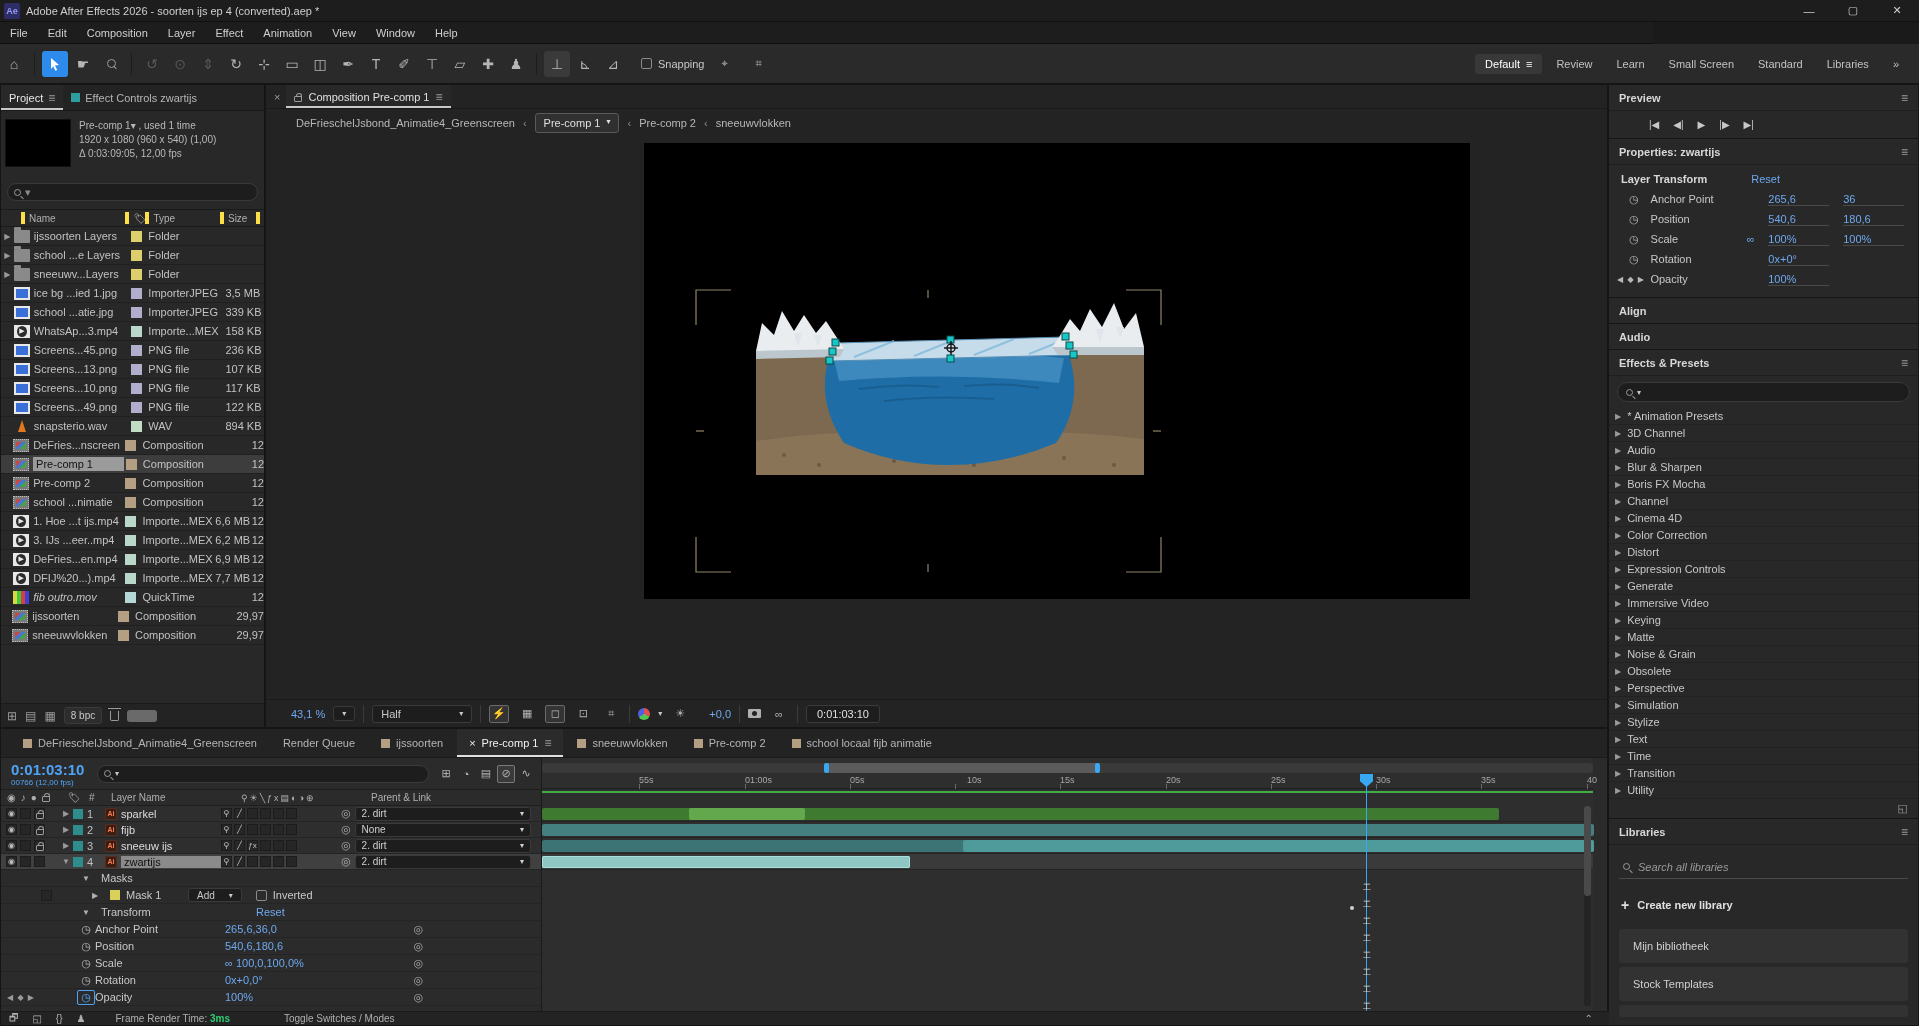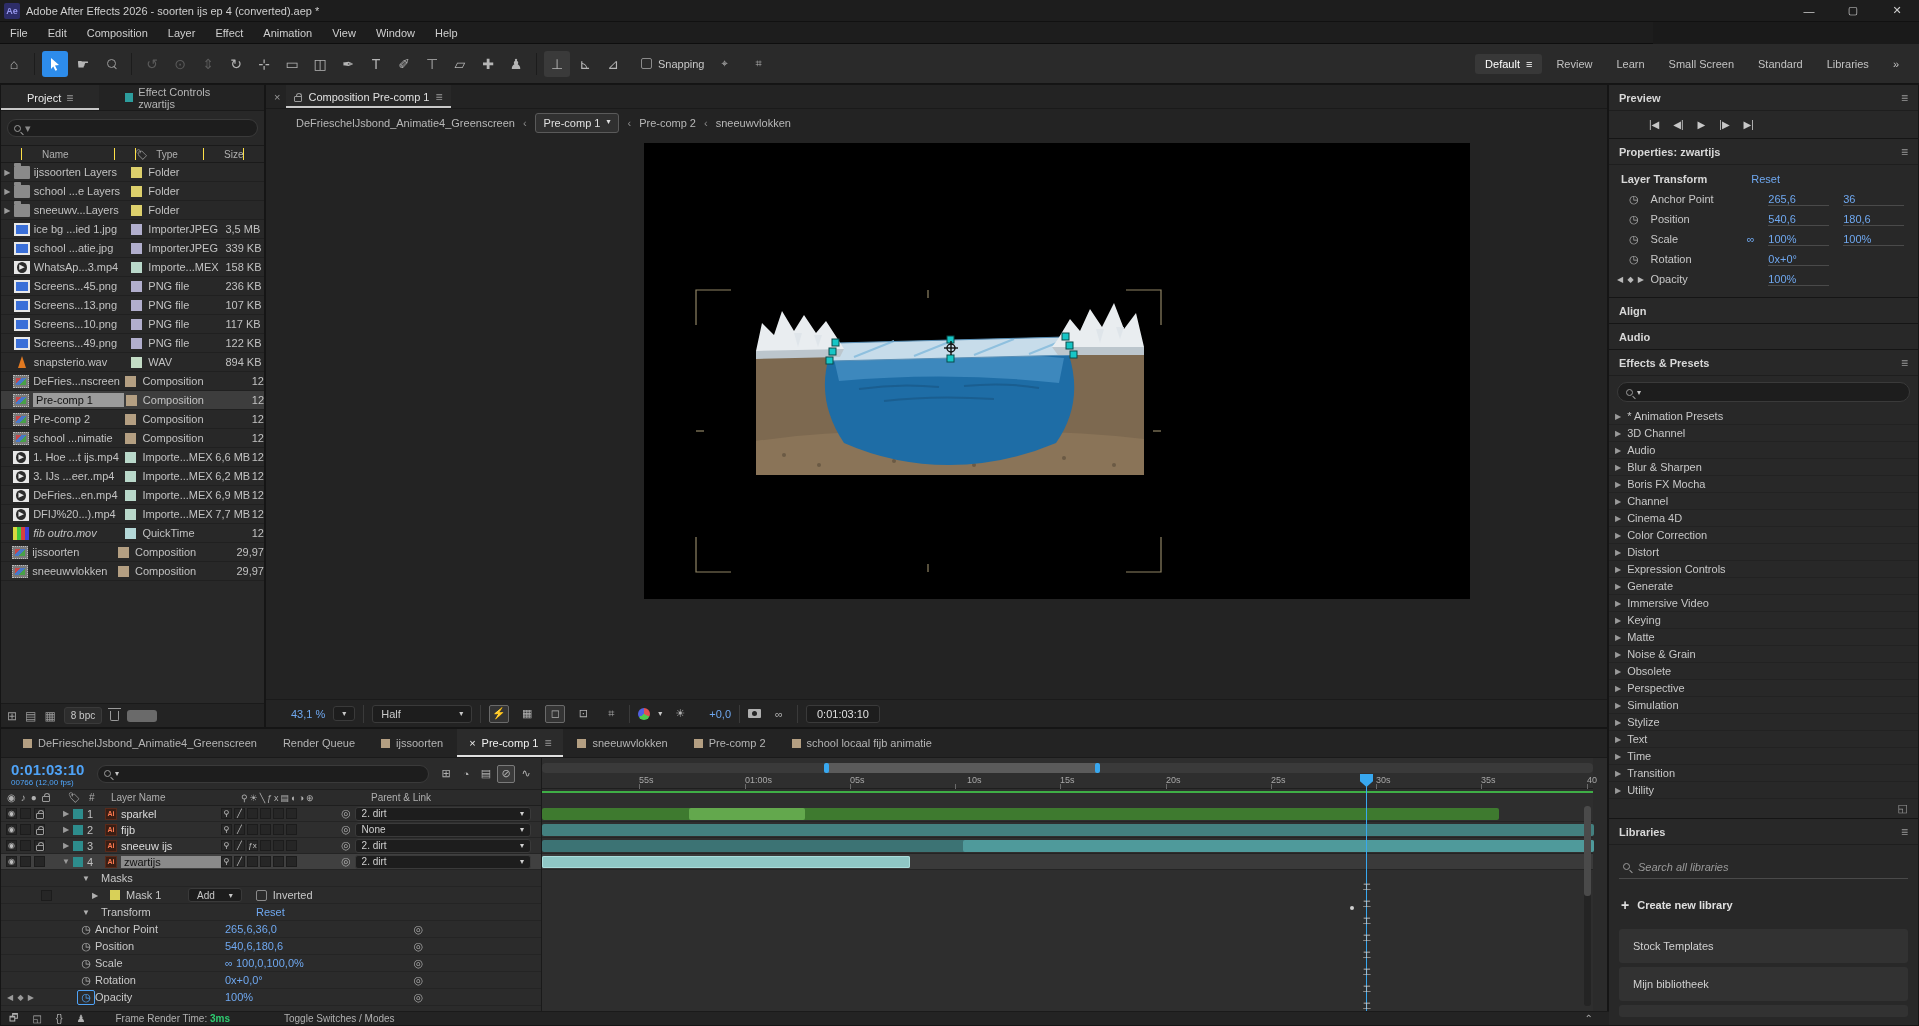--- a/index.html
+++ b/index.html
@@ -34,34 +34,34 @@
   .ws-item { padding:4px 10px; color:#c2c2c2; border-radius:3px; display:flex; gap:6px; align-items:center; }
   .ws-item.active { background:#383838; color:#fff; }
 
   
   .panel { position:absolute; background:#282828; border:1px solid #151515; }
   .hamburger { color:#9a9a9a; font-size:12px; margin-left:auto; }
 
   
   #project-panel { left:0; top:84px; width:265px; height:644px; }
   .ptabs { height:26px; display:flex; align-items:center; background:#232323; border-bottom:1px solid #1a1a1a; }
-  .ptab { padding:0 26px; height:100%; display:flex; align-items:center; gap:5px; color:#b5b5b5; }
+  .ptab { padding:0 8px; height:100%; display:flex; align-items:center; gap:5px; color:#b5b5b5; }
   .ptab.active { background:#282828; color:#e8e8e8; box-shadow:inset 0 -2px 0 #c8c8c8; }
   .tab-swatch { width:9px; height:9px; background:#2d9d9d; }
   .proj-info { display:flex; padding:8px 4px; gap:8px; }
   .proj-thumb { width:66px; height:48px; background:#000; border:1px solid #111; }
   .proj-meta { font-size:10px; color:#b8b8b8; line-height:14px; }
   .searchbox { margin:8px 6px; height:18px; background:#1d1d1d; border:1px solid #3a3a3a; border-radius:9px;
                display:flex; align-items:center; padding:0 6px; gap:4px; color:#8a8a8a; }
   .icon-search { width:7px; height:7px; border:1px solid #9a9a9a; border-radius:50%; position:relative; flex:none; }
   .icon-search::after { content:""; position:absolute; width:4px; height:1px; background:#9a9a9a;
                         transform:rotate(45deg); left:5px; top:7px; }
   .cols { display:flex; height:18px; align-items:center; border-top:1px solid #1a1a1a; border-bottom:1px solid #1a1a1a;
           color:#b0b0b0; font-size:10px; }
-  .cols > div { border-left:1px solid #fde047; padding-left:20px; height:12px; display:flex; align-items:center; }
+  .cols > div { border-left:4px solid #fde047; padding-left:4px; height:12px; display:flex; align-items:center; }
   .c-name { width:118px; margin-left:20px; }
   .c-tag  { width:20px; }
   .c-type { width:84px; }
   .c-size { width:40px; }
   .c-rate { flex:1; overflow:hidden; white-space:nowrap; }
   .file-rows { overflow:hidden; height:420px; }
   .frow { display:flex; align-items:center; height:19px; border-bottom:1px solid #202020; font-size:11px; color:#c2c2c2; }
   .frow.selected { background:#3d3d3d; }
   .frow .arrow { width:14px; text-align:center; color:#9a9a9a; font-size:8px; visibility:hidden; }
   .frow.kind-folder .arrow { visibility:visible; }
@@ -324,20 +324,28 @@
   <div class="ptabs">
     <div class="ptab active">
       <span>Project</span>
       <span class="hamburger">≡</span>
     </div>
     <div class="ptab">
       <span class="tab-swatch"></span>
       <span>Effect Controls zwartijs</span>
     </div>
   </div>
+  <div class="proj-info">
+    <div class="proj-thumb"></div>
+    <div class="proj-meta">
+      <div>Pre-comp 1▾ , used 1 time</div>
+      <div>1920 x 1080  (960 x 540) (1,00)</div>
+      <div>Δ 0:03:09:05, 12,00 fps</div>
+    </div>
+  </div>
   <div class="searchbox">
     <span class="icon-search"></span>
       <span>▾</span>
   </div>
   <div class="cols">
     <div class="c-name">Name</div>
     <div class="c-tag">🏷</div>
     <div class="c-type">Type</div>
     <div class="c-size">Size</div>
     <div class="c-rate">Frame R</div>
@@ -848,22 +856,22 @@
     <span class="hamburger">≡</span>
   </div>
   <div class="lib-search">
     <span class="icon-search" style="font-style:normal"></span>
     <span>Search all libraries</span>
   </div>
   <div class="lib-create">
     <span style="font-size:14px">+</span>
     <span>Create new library</span>
   </div>
-  <div class="lib-btn">Stock Templates</div>
-    <div class="lib-btn">Mijn bibliotheek</div>
+  <div class="lib-btn">Mijn bibliotheek</div>
+    <div class="lib-btn">Stock Templates</div>
   <div class="lib-btn" style="height:12px"></div>
 </div>
 
 <div id="timeline-panel" class="panel">
   <div class="tl-tabs">
     <div class="tl-tab">
 
         <span class="comp-sq"></span>
         <span>DeFrieschelJsbond_Animatie4_Greenscreen</span>
 

